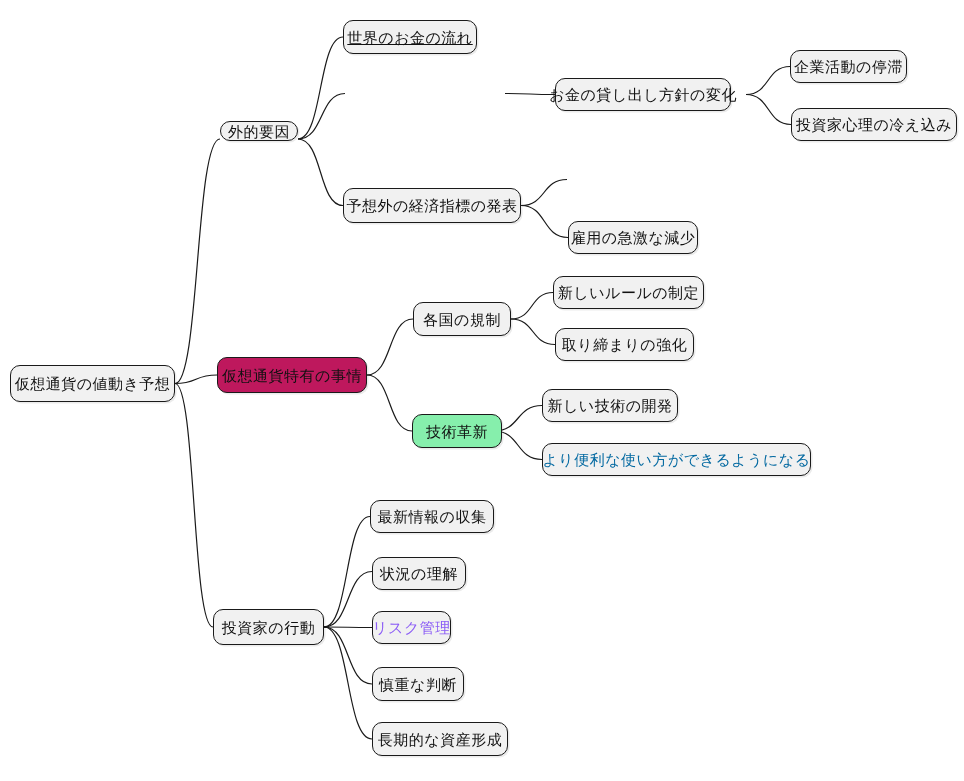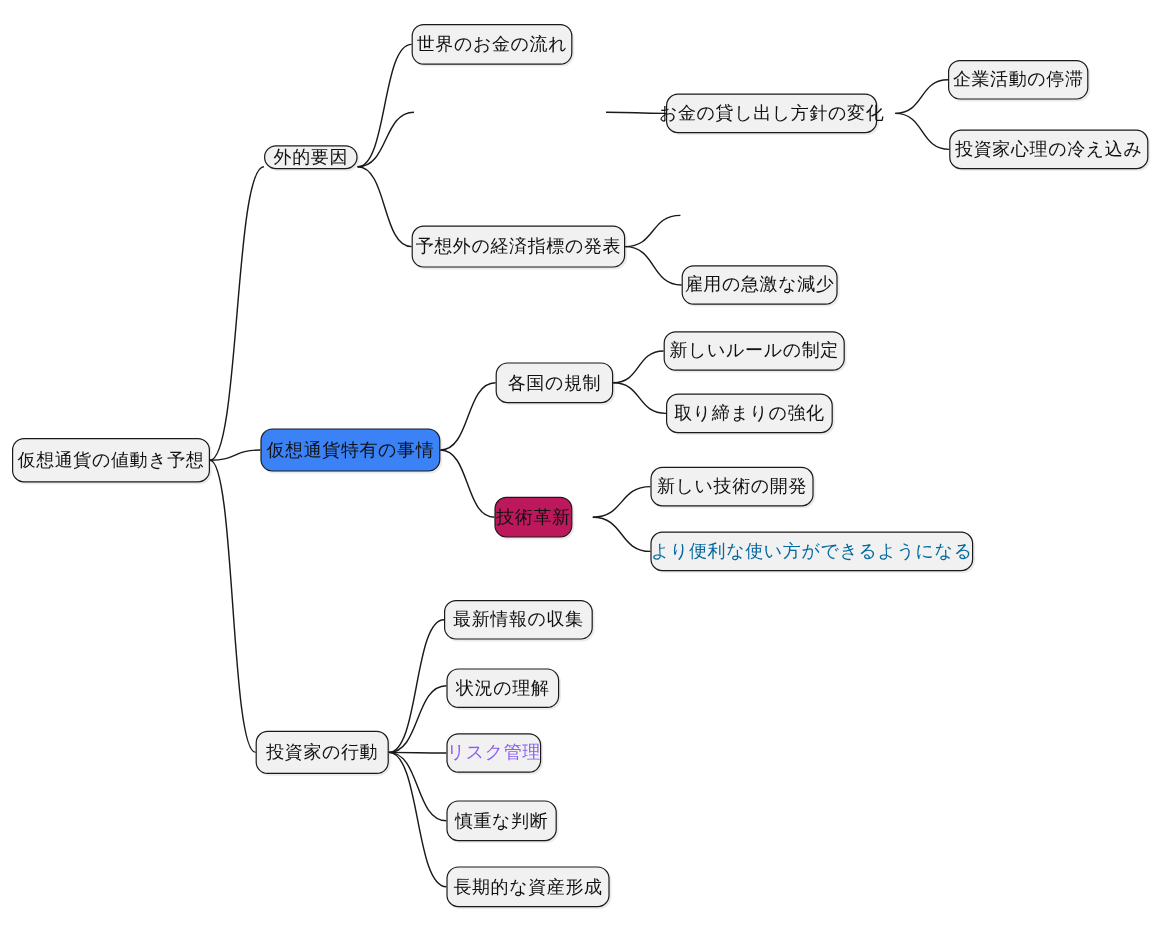--- a/index.html
+++ b/index.html
@@ -61,31 +61,31 @@
       <path d="M 494 431 C 520.4 431, 515.6 459.5, 542 459.5" fill="none" stroke="#1a1a1a" stroke-width="1.2"></path>
       <path d="M 324 627 C 349.3 627, 344.7 516.5, 370 516.5" fill="none" stroke="#1a1a1a" stroke-width="1.2"></path>
       <path d="M 324 627 C 350.4 627, 345.6 571.5, 372 571.5" fill="none" stroke="#1a1a1a" stroke-width="1.2"></path>
       <path d="M 324 627 C 350.4 627, 345.6 627.5, 372 627.5" fill="none" stroke="#1a1a1a" stroke-width="1.2"></path>
       <path d="M 324 627 C 350.4 627, 345.6 684, 372 684" fill="none" stroke="#1a1a1a" stroke-width="1.2"></path>
       <path d="M 324 627 C 350.4 627, 345.6 739, 372 739" fill="none" stroke="#1a1a1a" stroke-width="1.2"></path>
     </svg>
 
 <div class="node" style="left: 10px; top: 365px; width: 165px; height: 37px; background: rgb(241, 241, 241); border: 1.5px solid rgb(26, 26, 26); color: rgb(17, 17, 17);">仮想通貨の値動き予想</div>
     <div class="node" style="left: 220px; top: 121px; width: 78px; height: 20px; background: rgb(241, 241, 241); border: 1.5px solid rgb(26, 26, 26); color: rgb(17, 17, 17);">外的要因</div>
-    <div class="node" style="left: 343px; top: 20px; width: 134px; height: 34px; background: rgb(241, 241, 241); border: 1.5px solid rgb(26, 26, 26); color: rgb(17, 17, 17);">世界のお金の流れ</div>
+    <div class="node" style="left: 343px; top: 20px; width: 134px; height: 34px; background: rgb(241, 241, 241); border: 1.5px solid rgb(26, 26, 26); color: rgb(17, 17, 17); text-decoration: underline;">世界のお金の流れ</div>
     <div class="node" style="left: 555px; top: 78px; width: 176px; height: 33px; background: rgb(241, 241, 241); border: 1.5px solid rgb(26, 26, 26); color: rgb(17, 17, 17);">お金の貸し出し方針の変化</div>
     <div class="node" style="left: 790px; top: 50px; width: 117px; height: 33px; background: rgb(241, 241, 241); border: 1.5px solid rgb(26, 26, 26); color: rgb(17, 17, 17);">企業活動の停滞</div>
     <div class="node" style="left: 791px; top: 108px; width: 166px; height: 33px; background: rgb(241, 241, 241); border: 1.5px solid rgb(26, 26, 26); color: rgb(17, 17, 17);">投資家心理の冷え込み</div>
     <div class="node" style="left: 343px; top: 188px; width: 178px; height: 35px; background: rgb(241, 241, 241); border: 1.5px solid rgb(26, 26, 26); color: rgb(17, 17, 17);">予想外の経済指標の発表</div>
     <div class="node" style="left: 568px; top: 221px; width: 130px; height: 33px; background: rgb(241, 241, 241); border: 1.5px solid rgb(26, 26, 26); color: rgb(17, 17, 17);">雇用の急激な減少</div>
-    <div class="node" style="left: 217px; top: 357px; width: 150px; height: 36px; background: #3b82f6; border: 1.5px solid rgb(26, 26, 26); color: rgb(17, 17, 17);">仮想通貨特有の事情</div>
+    <div class="node" style="left: 217px; top: 357px; width: 150px; height: 36px; background: #be185d; border: 1.5px solid rgb(26, 26, 26); color: rgb(17, 17, 17);">仮想通貨特有の事情</div>
     <div class="node" style="left: 413px; top: 302px; width: 98px; height: 34px; background: rgb(241, 241, 241); border: 1.5px solid rgb(26, 26, 26); color: rgb(17, 17, 17);">各国の規制</div>
     <div class="node" style="left: 553px; top: 276px; width: 151px; height: 33px; background: rgb(241, 241, 241); border: 1.5px solid rgb(26, 26, 26); color: rgb(17, 17, 17);">新しいルールの制定</div>
     <div class="node" style="left: 555px; top: 328px; width: 139px; height: 33px; background: rgb(241, 241, 241); border: 1.5px solid rgb(26, 26, 26); color: rgb(17, 17, 17);">取り締まりの強化</div>
-    <div class="node" style="left: 412px; top: 414px; width: 65px; height: 34px; background: #be185d; border: 1.5px solid rgb(26, 26, 26); color: rgb(17, 17, 17);">技術革新</div>
+    <div class="node" style="left: 412px; top: 414px; width: 90px; height: 34px; background: #86efac; border: 1.5px solid rgb(26, 26, 26); color: rgb(17, 17, 17);">技術革新</div>
     <div class="node" style="left: 542px; top: 389px; width: 136px; height: 33px; background: rgb(241, 241, 241); border: 1.5px solid rgb(26, 26, 26); color: rgb(17, 17, 17);">新しい技術の開発</div>
     <div class="node" style="left: 542px; top: 443px; width: 269px; height: 33px; background: rgb(241, 241, 241); border: 1.5px solid rgb(26, 26, 26); color: #0369a1;">より便利な使い方ができるようになる</div>
     <div class="node" style="left: 213px; top: 609px; width: 111px; height: 36px; background: rgb(241, 241, 241); border: 1.5px solid rgb(26, 26, 26); color: rgb(17, 17, 17);">投資家の行動</div>
     <div class="node" style="left: 370px; top: 500px; width: 124px; height: 33px; background: rgb(241, 241, 241); border: 1.5px solid rgb(26, 26, 26); color: rgb(17, 17, 17);">最新情報の収集</div>
     <div class="node" style="left: 372px; top: 557px; width: 94px; height: 33px; background: rgb(241, 241, 241); border: 1.5px solid rgb(26, 26, 26); color: rgb(17, 17, 17);">状況の理解</div>
     <div class="node" style="left: 372px; top: 611px; width: 79px; height: 33px; background: rgb(241, 241, 241); border: 1.5px solid rgb(26, 26, 26); color: #8b5cf6;">リスク管理</div>
     <div class="node" style="left: 372px; top: 667px; width: 92px; height: 34px; background: rgb(241, 241, 241); border: 1.5px solid rgb(26, 26, 26); color: rgb(17, 17, 17);">慎重な判断</div>
     <div class="node" style="left: 372px; top: 722px; width: 136px; height: 34px; background: rgb(241, 241, 241); border: 1.5px solid rgb(26, 26, 26); color: rgb(17, 17, 17);">長期的な資産形成</div>
   </div>
 

